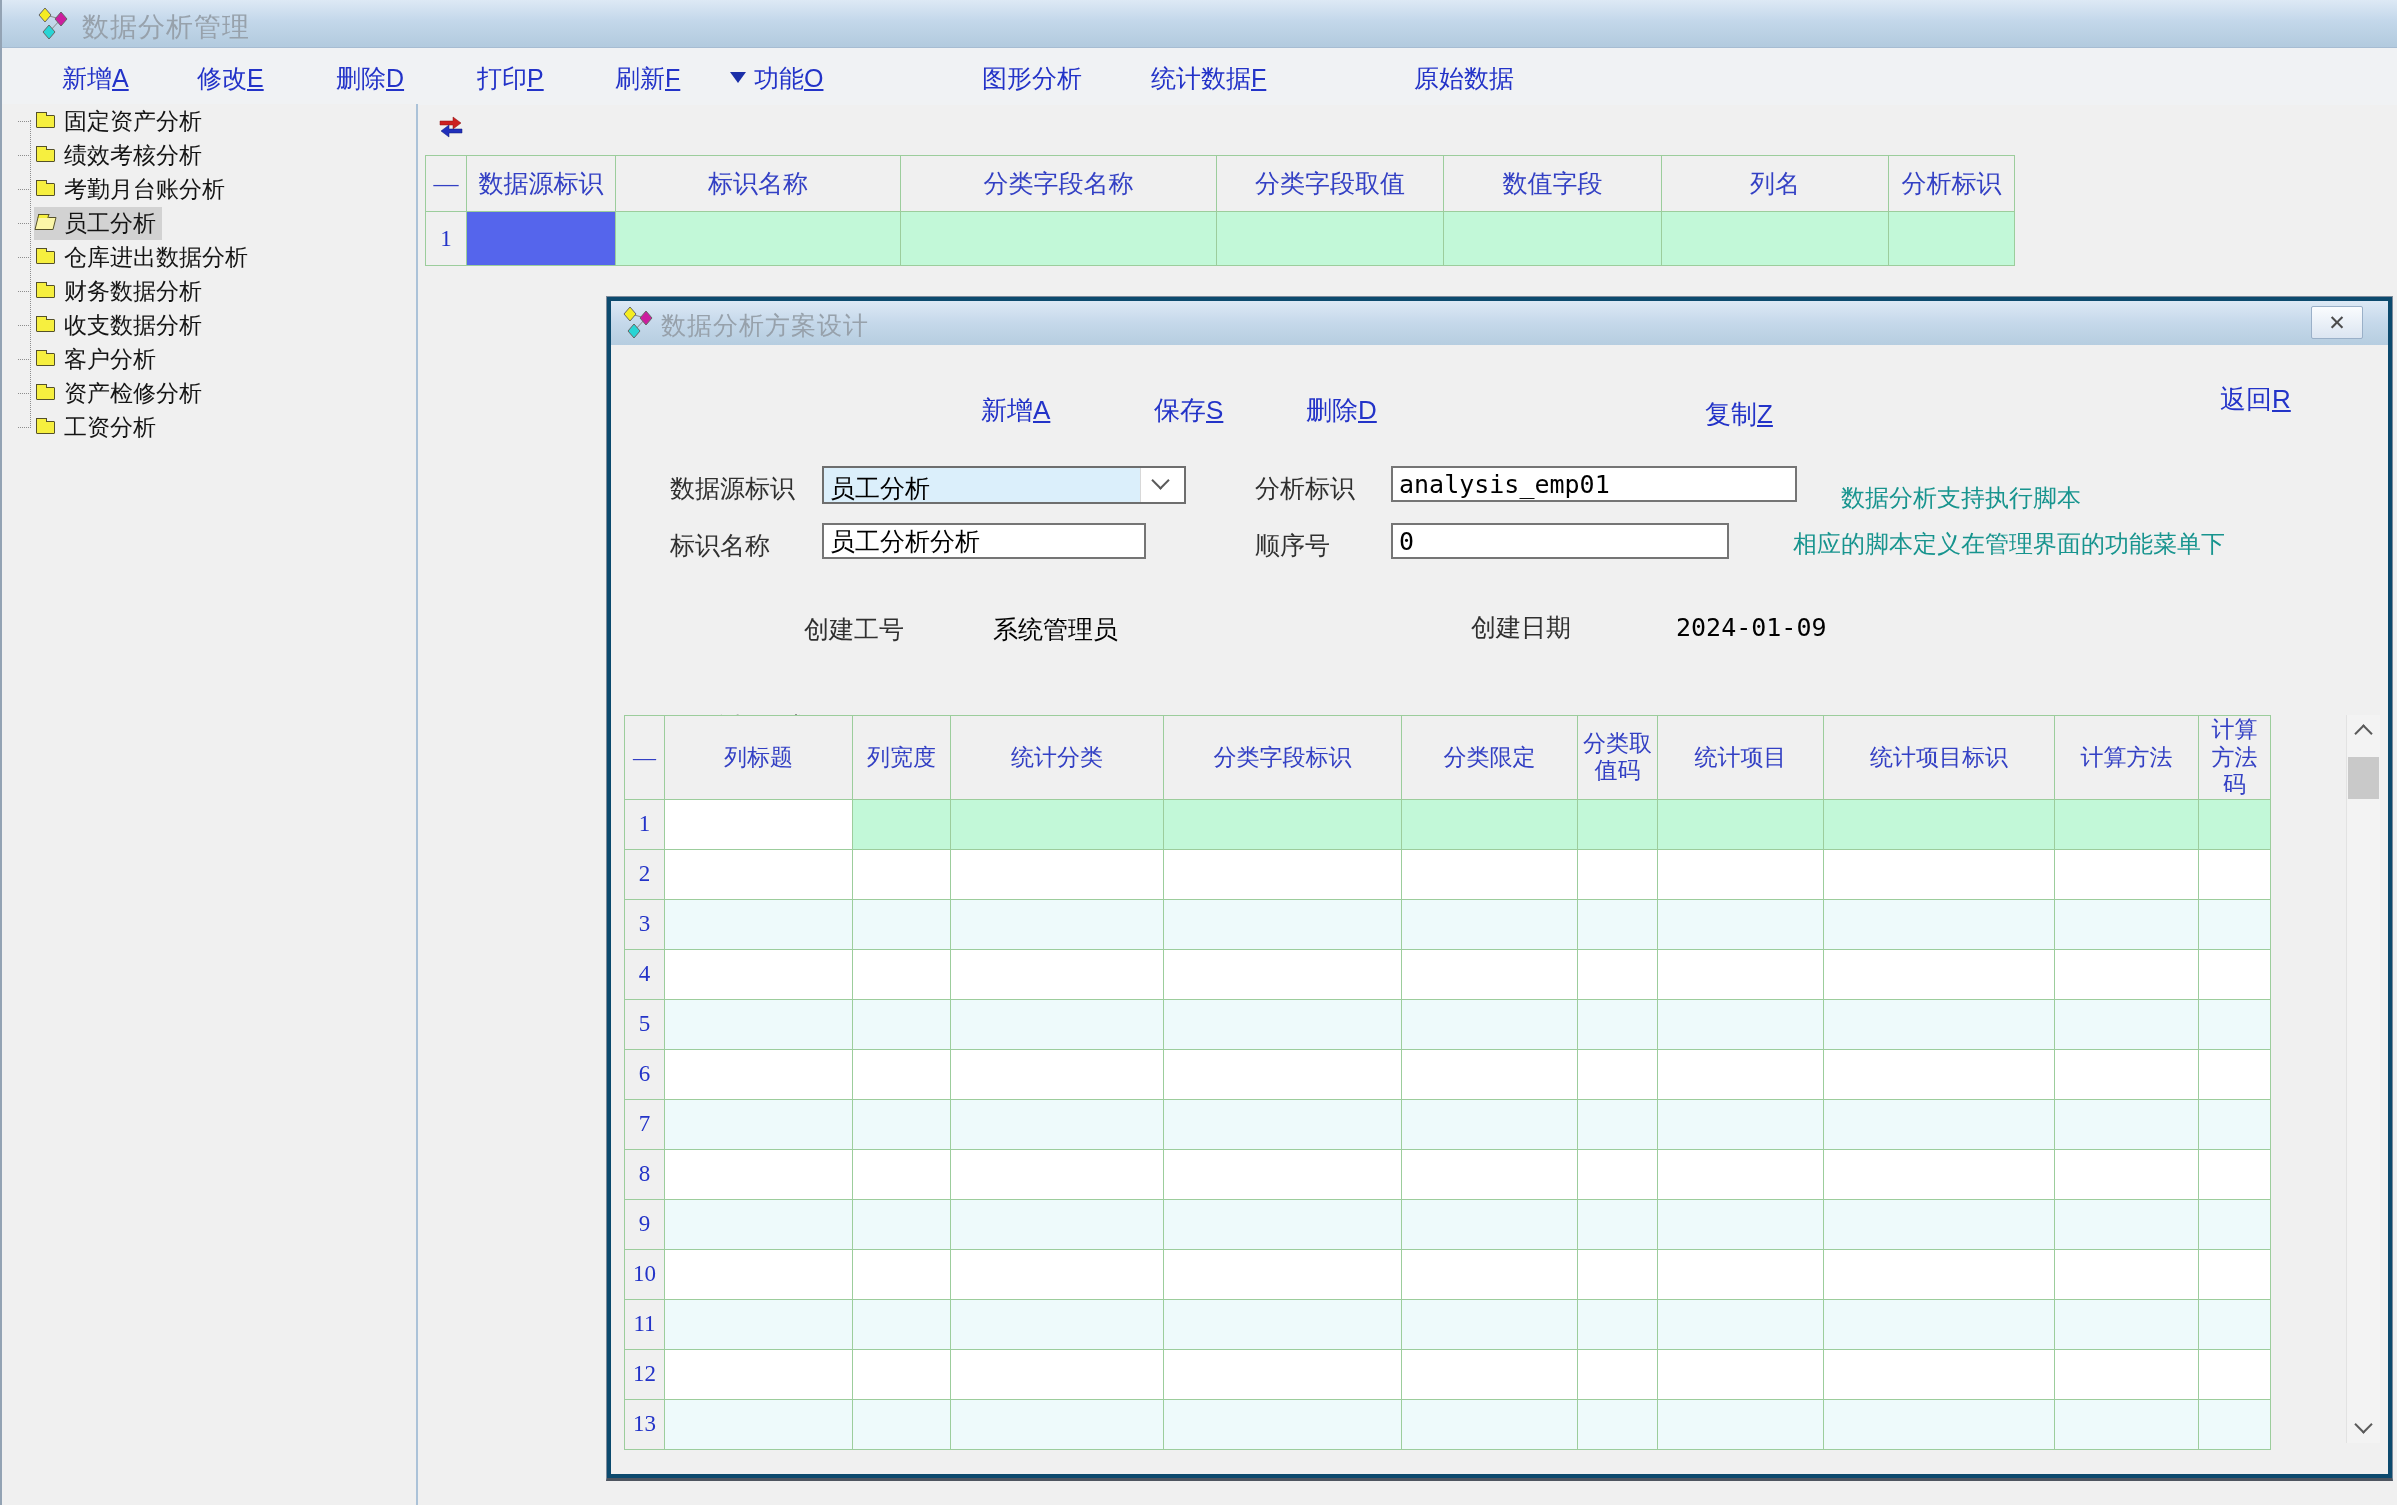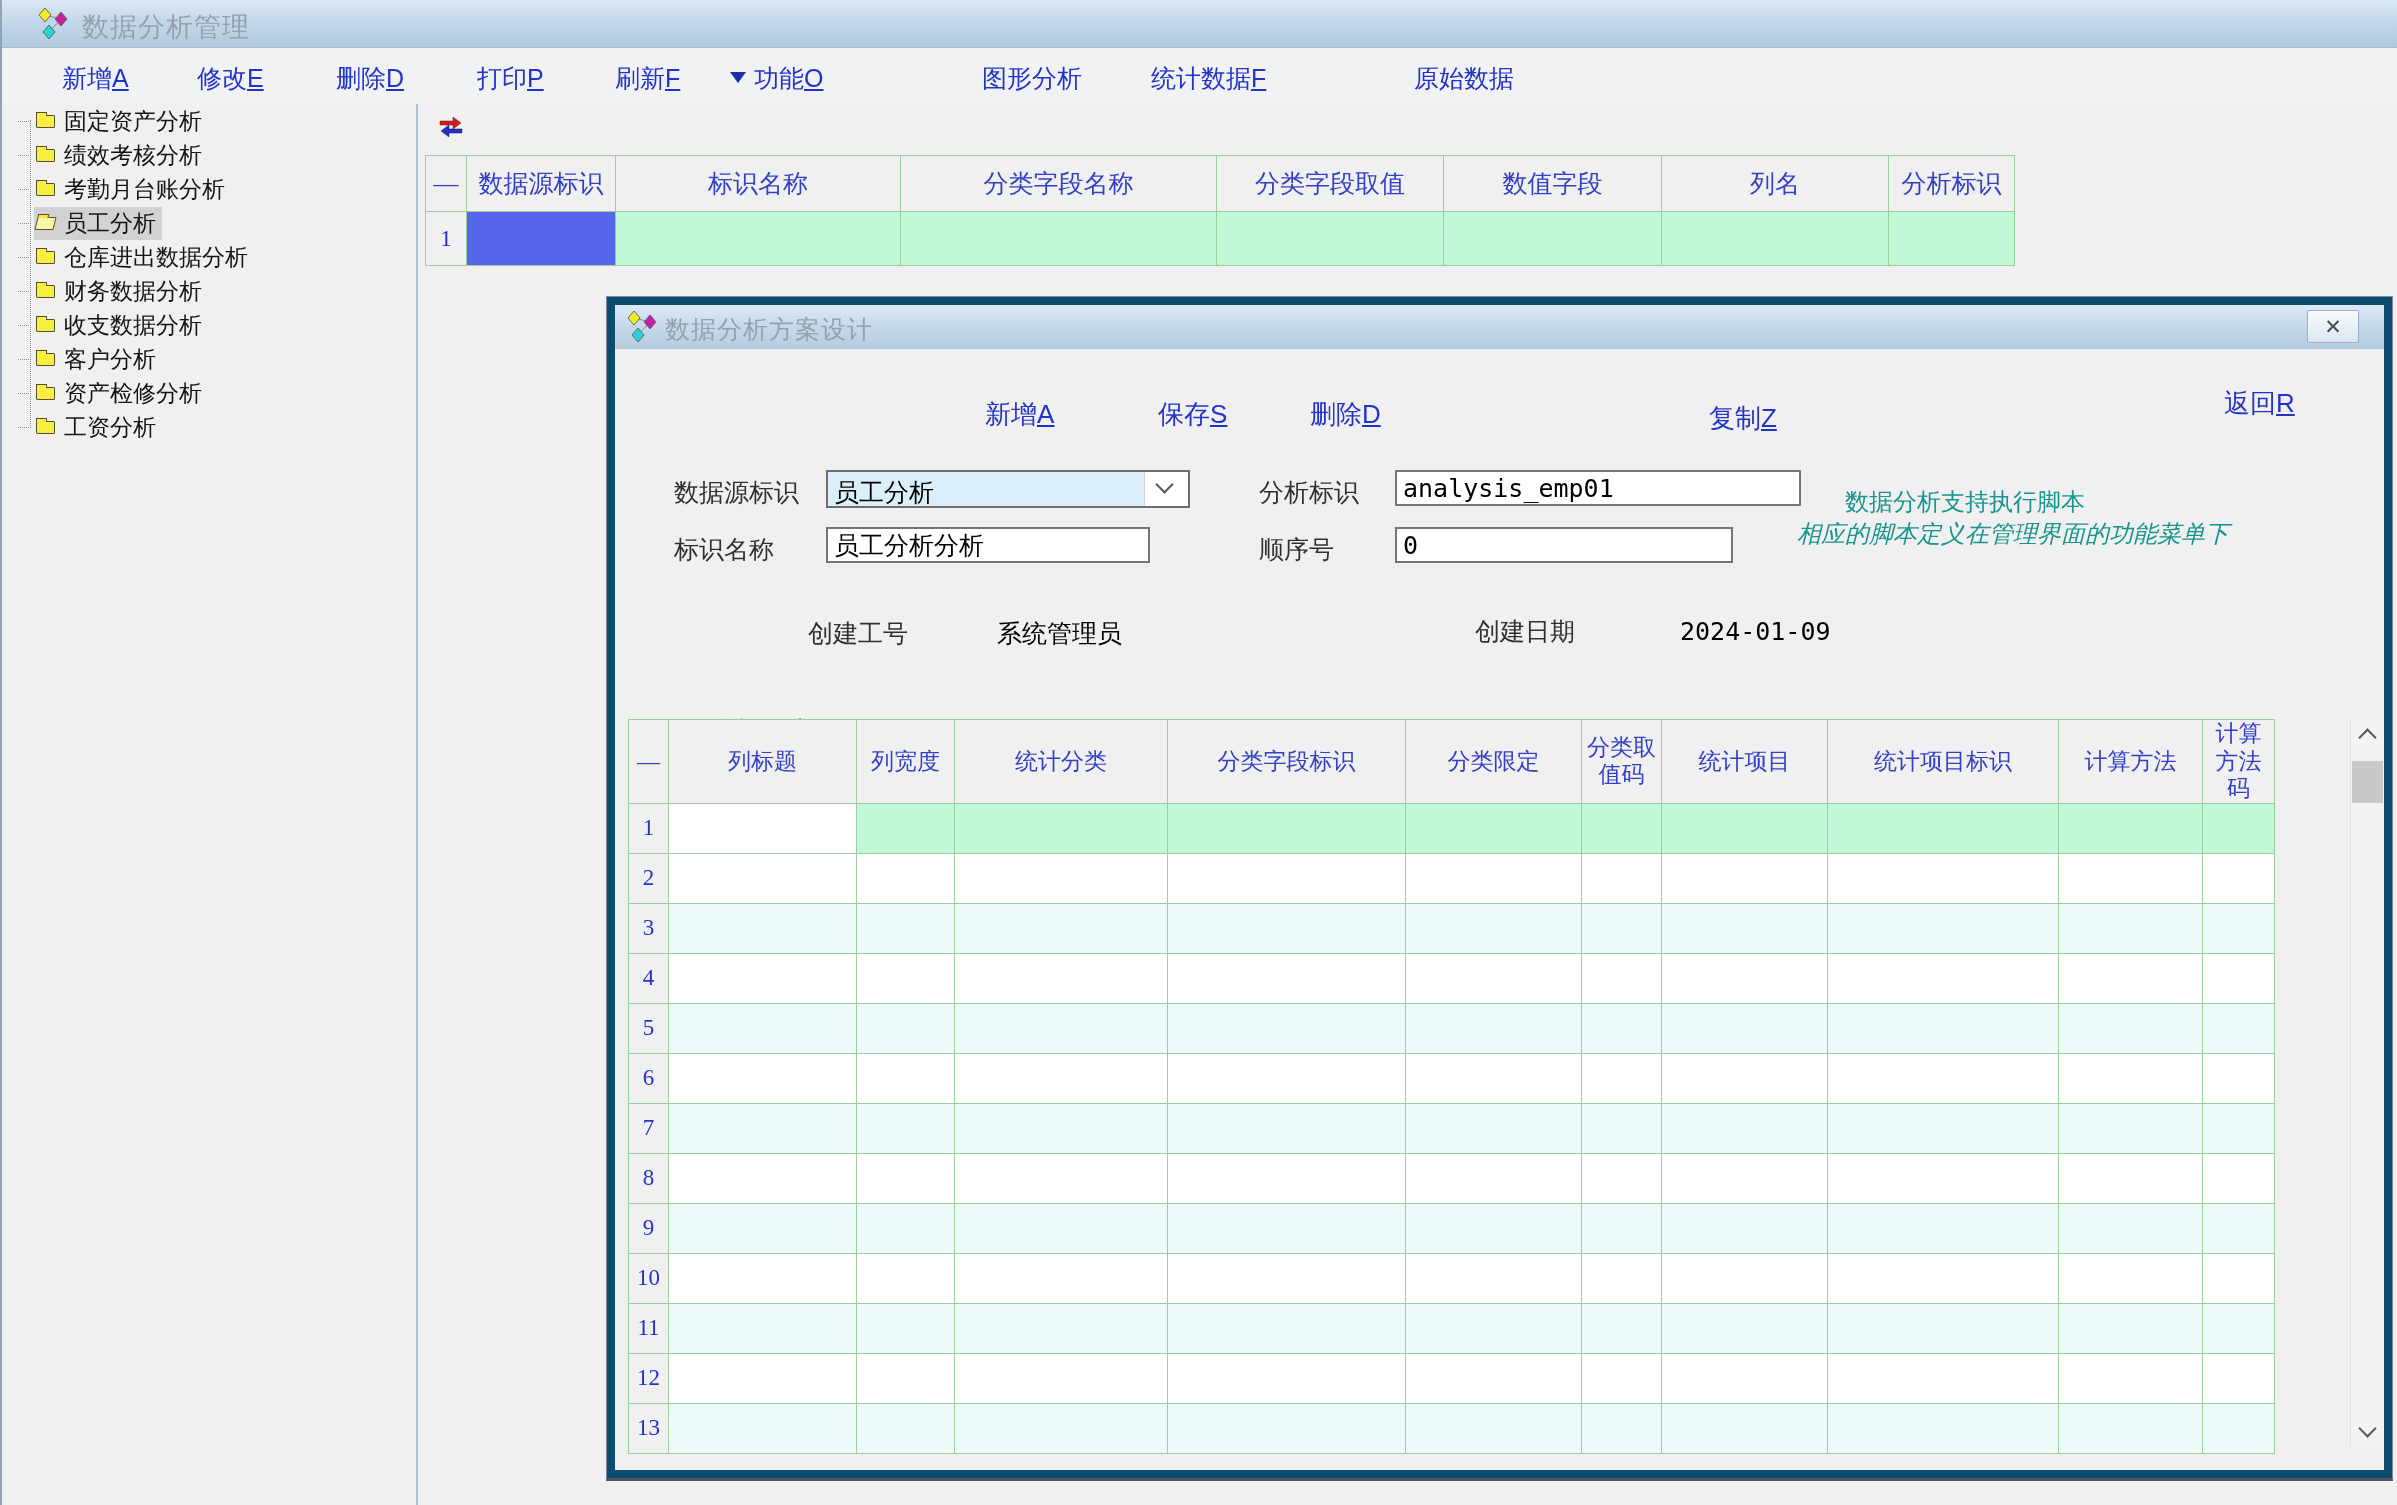--- a/index.html
+++ b/index.html
@@ -52,21 +52,21 @@
 
   
   .top-table-wrap { position:absolute; left:423px; top:155px; }
   .top-table th { font-size:25px; height:56px; }
   .top-table td { height:54px; }
   .swap-icon { position:absolute; left:435px; top:115px; }
 
   
   .dialog { position:absolute; left:604px; top:296px; width:1787px; height:1185px;
     border:1px solid #7d8b9b; border-bottom:3px solid #4e5560; background:#f0f0f0; }
-  .dialog-inner { position:absolute; inset:0; border:8px solid #0c4a6e; background:#f0f0f0; }
+  .dialog-inner { position:absolute; inset:0; border:4px solid #0c4a6e; background:#f0f0f0; }
   .dlg-titlebar { position:absolute; left:0; top:0; width:100%; height:44px;
     background:linear-gradient(180deg,#dde9f5 0%,#c5d8ea 50%,#b6cde0 100%); }
   .dlg-titlebar .title-text { position:absolute; left:50px; top:8px; font-size:25px; color:#97a1ab; letter-spacing:1px; }
   .dlg-titlebar .app-icon { position:absolute; left:10px; top:4px; }
   .close-btn { position:absolute; right:25px; top:5px; width:52px; height:33px;
     background:linear-gradient(180deg,#fafcfe,#dbe5f1); border:1px solid #9ab0c8; border-radius:2px;
     color:#4c4c4c; font-size:21px; font-weight:bold; text-align:center; line-height:31px; cursor:default; }
   .dtb { position:absolute; font-size:26px; color:#2333c8; white-space:nowrap; cursor:default; }
 
   .flabel { position:absolute; font-size:25px; color:#303030; white-space:nowrap; }
@@ -272,21 +272,21 @@
           </span>
       </div>
       <span class="flabel" style="left:644px; top:171px;">分析标识</span>
       <input class="tinput mono" style="left: 780px; top: 165px; width: 406px;" value="analysis_emp01">
       <span class="note" style="left:1230px; top:181px;">数据分析支持执行脚本</span>
 
       <span class="flabel" style="left:59px; top:228px;">标识名称</span>
       <input class="tinput" style="left: 211px; top: 222px; width: 324px;" value="员工分析分析">
       <span class="flabel" style="left:644px; top:228px;">顺序号</span>
       <input class="tinput mono" style="left: 780px; top: 222px; width: 338px;" value="0">
-      <span class="note" style="left:1182px; top:213px;font-style:italic;">相应的脚本定义在管理界面的功能菜单下</span>
+      <span class="note" style="left:1182px; top:227px;">相应的脚本定义在管理界面的功能菜单下</span>
 
       <span class="flabel" style="left:193px; top:312px;">创建工号</span>
       <span class="fvalue" style="left:382px; top:312px;">系统管理员</span>
       <span class="flabel" style="left:860px; top:310px;">创建日期</span>
       <span class="fvalue mono" style="left:1037px; top:312px;margin-left:28px;">2024-01-09</span>
 
       <span class="flabel" style="left:45px; top:373px;margin-top:36px;">数据分析组成</span>
 
       <div class="comp-grid-wrap">
         <table class="grid comp-grid">

